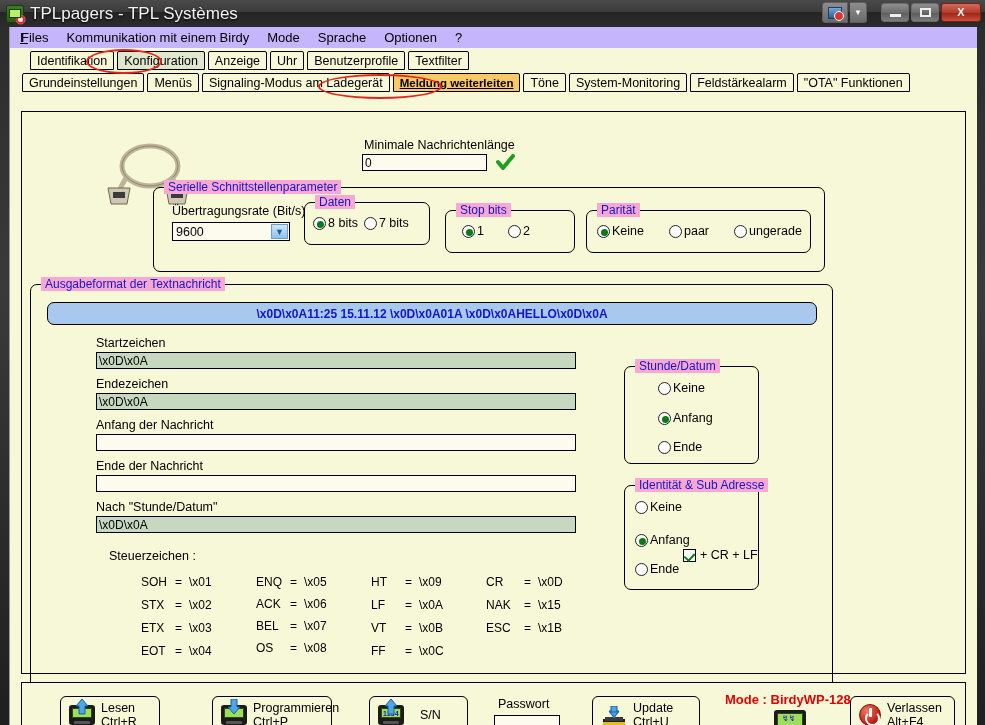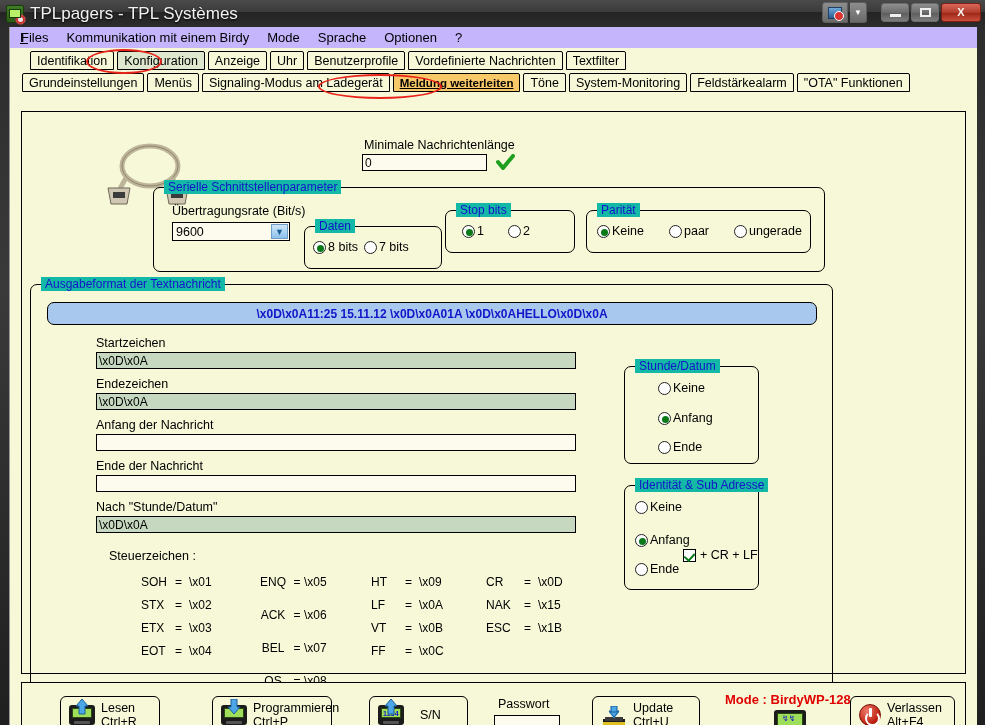--- a/index.html
+++ b/index.html
@@ -97,21 +97,21 @@
 
   .panel {
     position:absolute; left:11px; top:84px; width: 945px; height: 563px;
     background:#f7f8d8; border:1px solid #000;
   }
   .panel-inner { position:relative; width:100%; height:100%; }
 
   
   .grp { position:absolute; border:1px solid #000; border-radius:7px; }
   .grp > .lg {
-    position:absolute; top:-8px; left:10px; background:#14b8a6; padding:0 4px;
+    position:absolute; top:-8px; left:10px; background:#f9a8d4; padding:0 4px;
     color:#1414c8; font-size:12px; white-space:nowrap;
   }
   .lbl { position:absolute; font-size:12.5px; color:#000; white-space:nowrap; }
 
   
   .radio { display:inline-flex; align-items:center; gap:2px; font-size:12.5px; white-space:nowrap;}
   .rd {
     width:13px;height:13px;border-radius:50%;background:#fff;border:1px solid #222;
     display:inline-block; position:relative; flex:0 0 auto;
   }
@@ -220,21 +220,20 @@
       <div class="mi"><span>Optionen</span></div>
       <div class="mi"><span>?</span></div>
     </div>
 
     <div class="tabrow">
       <div class="tab">Identifikation</div>
       <div class="tab sel">Konfiguration</div>
       <div class="tab">Anzeige</div>
       <div class="tab">Uhr</div>
       <div class="tab">Benutzerprofile</div>
-      <div class="tab">Vordefinierte Nachrichten</div>
       <div class="tab">Textfilter</div>
     </div>
 
     <div class="tabrow2">
       <div class="tab">Grundeinstellungen</div>
       <div class="tab">Menüs</div>
       <div class="tab">Signaling-Modus am Ladegerät</div>
       <div class="tab sel2">Meldung weiterleiten</div>
       <div class="tab">Töne</div>
       <div class="tab">System-Monitoring</div>
@@ -268,21 +267,21 @@
 
         <div class="grp" style="left:131px; top:75px; width:672px; height:85px;">
           <div class="lg">Serielle Schnittstellenparameter</div>
 
           <div class="lbl" style="left:18px; top:16px;">Übertragungsrate (Bit/s)</div>
           <div class="select" style="position:absolute;left:18px; top:34px; width:118px;">
             <span>9600</span>
             <span class="arrow">▼</span>
           </div>
 
-          <div class="grp" style="left:150px; top:38px; width:138px; height:43px;padding-left:25px;">
+          <div class="grp" style="left:150px; top:14px; width:126px; height:43px;padding-left:25px;">
             <div class="lg">Daten</div>
             <div style="position:absolute;left:8px;top:13px;display:flex;gap:6px;">
               <label class="radio">
                   <span class="rd on"></span>
                   <span>8 bits</span>
                 </label>
               <label class="radio">
                   <span class="rd"></span>
                   <span>7 bits</span>
                 </label>
@@ -355,21 +354,21 @@
               <span>ETX</span>
                 <span>=</span>
                 <span>\x03</span>
               <span>EOT</span>
                 <span>=</span>
                 <span>\x04</span>
             </div>
           </div>
 
           <div class="cc" style="left:225px; top:290px;">
-            <div style="display:grid;grid-template-columns:34px 14px auto;row-gap:19px;text-align:center;">
+            <div style="display:grid;grid-template-columns:34px 14px auto;row-gap:8px;">
               <span>ENQ</span>
                 <span>=</span>
                 <span>\x05</span>
               <span>ACK</span>
                 <span>=</span>
                 <span>\x06</span>
               <span>BEL</span>
                 <span>=</span>
                 <span>\x07</span>
               <span>OS</span>

